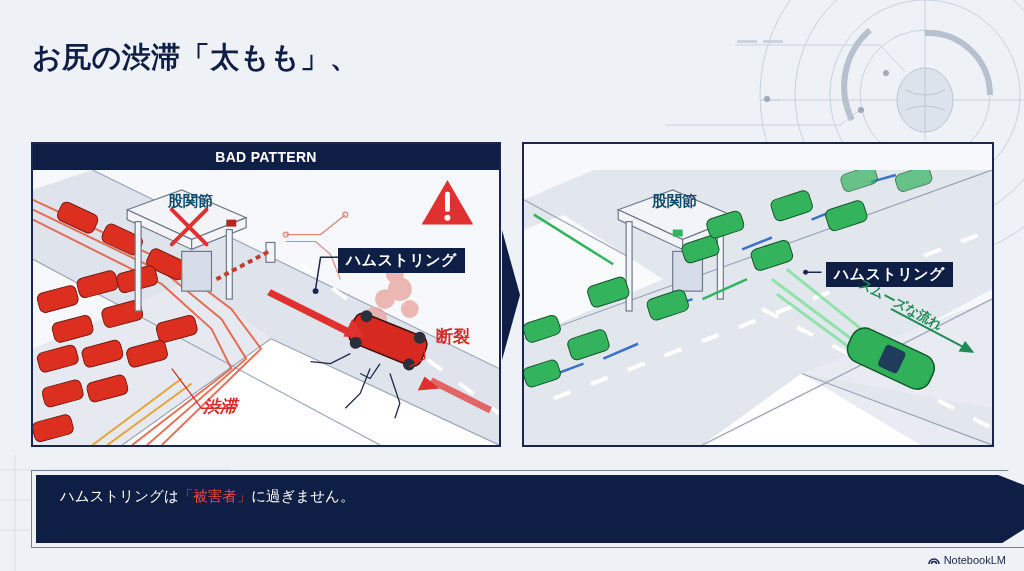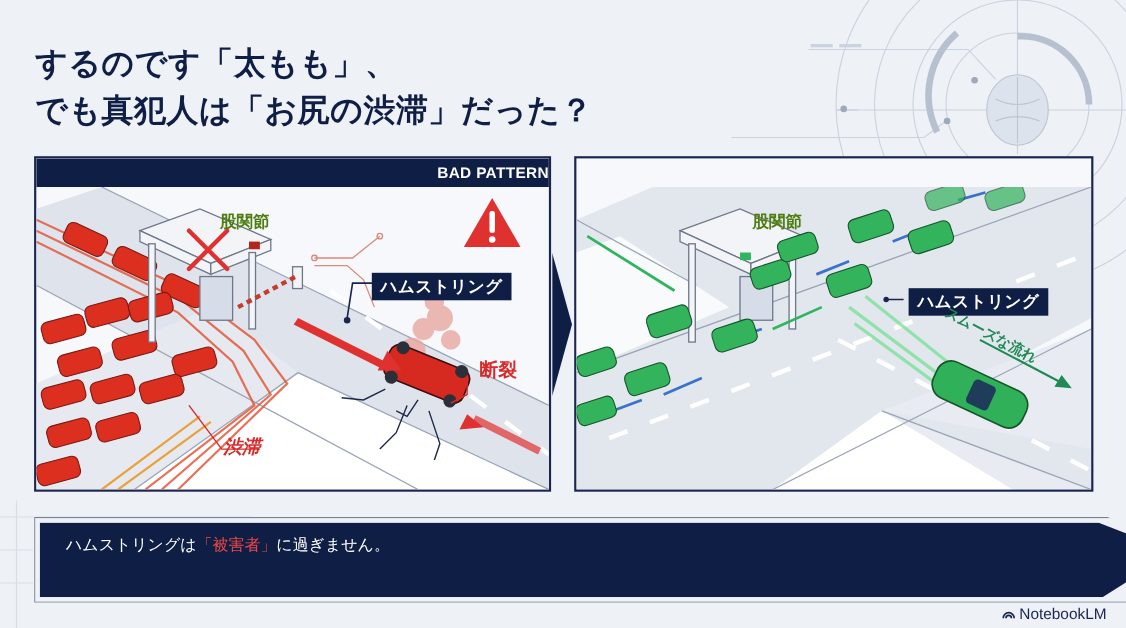--- a/index.html
+++ b/index.html
@@ -17,30 +17,30 @@
     color: #0f1e45; letter-spacing: 0.5px;
   }
   .panel {
     position: absolute; top: 142px; height: 305px;
     border: 2px solid #1a2550; background: #f6f8fb; overflow: hidden;
   }
   .panel.bad { left: 31px; width: 470px; }
   .panel.good { left: 522px; width: 472px; }
   .panel-header {
     height: 26px; background: #0f1e45; color: #fff;
-    font-size: 14px; font-weight: bold; text-align: right; line-height: 26px;
+    font-size: 14px; font-weight: bold; text-align: center; line-height: 26px;
     font-family: "Liberation Sans", sans-serif; letter-spacing: 0.3px;
   }
   .scene { position: absolute; left: 0; top: 26px; right: 0; bottom: 0; }
   .scene svg { width: 100%; height: 100%; display: block; }
   .label-dark {
     position: absolute; background: #0f1e45; color: #fff;
     font-weight: bold; font-size: 15px; padding: 3px 8px; letter-spacing: 0.5px;
   }
-  .label-plain { position: absolute; font-weight: bold; font-size: 15px; color: #4d7c0f; margin-left: 32px; }
+  .label-plain { position: absolute; font-weight: bold; font-size: 15px; color: #0c4a6e; }
   .label-red { position: absolute; font-weight: bold; font-size: 17px; color: #d82a2a; }
   .label-green {
     position: absolute; font-weight: bold; font-size: 13px; color: #1f8a55;
     transform: rotate(28deg); transform-origin: left top; white-space: nowrap;
   }
   .between-arrow { position: absolute; left: 502px; top: 230px; width: 18px; height: 130px; }
   .caption {
     position: absolute; left: 31px; top: 470px; width: 1000px; height: 78px;
   }
   .caption .outer {
@@ -48,21 +48,21 @@
     clip-path: polygon(0 0, 97.6% 0, 100% 14%, 100% 100%, 0 100%);
   }
   .caption .inner {
     position: absolute; left: 5px; top: 5px; right: 5px; bottom: 5px;
     background: #0f1e45;
     clip-path: polygon(0 0, 97.2% 0, 100% 16%, 100% 78%, 97.6% 100%, 0 100%);
     color: #fff; padding: 9px 0 0 24px; font-size: 14.5px; line-height: 25px;
   }
   .caption .hl { color: #ef4747; }
   .brand {
-    position: absolute; right: 18px; bottom: 5px; font-size: 14px; color: #1a2550;
+    position: absolute; right: 18px; bottom: 5px; font-size: 11px; color: #1a2550;
     font-family: "Liberation Sans", sans-serif; display: flex; align-items: center; gap: 4px;
   }
 </style>
 </head>
 <body>
 
 <svg class="bg-deco" viewBox="0 0 1024 571">
   <g stroke="#c9d2de" fill="none" stroke-width="1">
     <circle cx="925" cy="95" r="165"></circle>
     <circle cx="925" cy="95" r="130"></circle>
@@ -89,22 +89,21 @@
     <line x1="0" y1="470" x2="230" y2="470"></line>
     <line x1="0" y1="500" x2="30" y2="500"></line>
     <line x1="0" y1="530" x2="30" y2="530"></line>
     <line x1="15" y1="455" x2="15" y2="571"></line>
   </g>
   <rect x="737" y="40" width="20" height="3" fill="#c9d2de"></rect>
   <rect x="763" y="40" width="20" height="3" fill="#c9d2de"></rect>
 </svg>
 
 <div class="title">
-  <div>するのです「太もも」、</div>
-  <div>でも真犯人は「お尻の渋滞」だった？</div>
+  <div>お尻の渋滞「太もも」、</div>
 </div>
 
 <div class="panel bad">
   <div class="panel-header">BAD PATTERN</div>
   <div class="scene">
     <svg viewBox="0 0 470 277" preserveAspectRatio="none">
 
       <polygon points="0,20 60,0 470,200 470,277 350,277 0,90" fill="#dfe4ec"></polygon>
       <polygon points="90,277 240,170 470,277" fill="#ffffff"></polygon>
       <polygon points="0,180 160,110 240,170 90,277 0,277" fill="#e6eaf0"></polygon>

